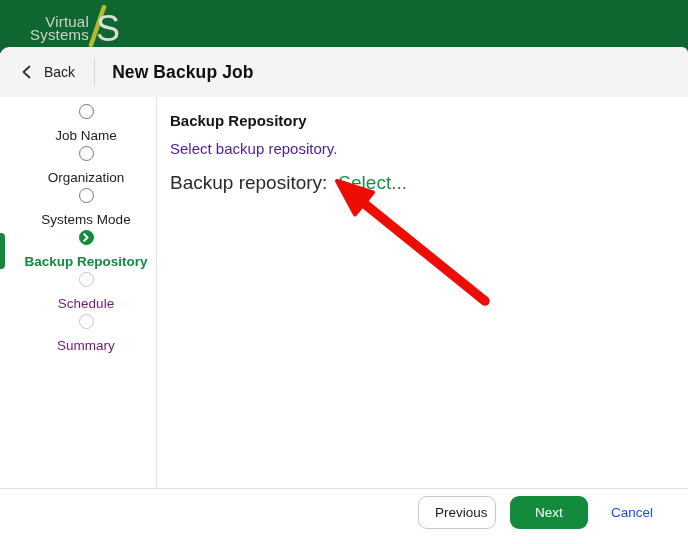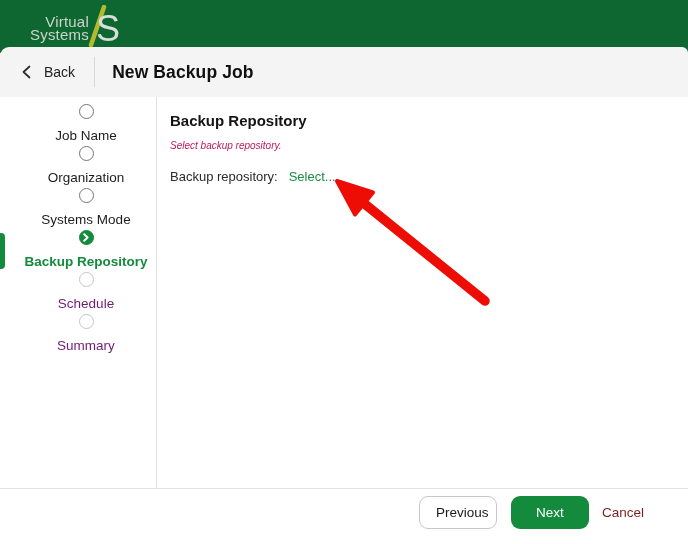--- a/index.html
+++ b/index.html
@@ -59,46 +59,46 @@
     display: flex; align-items: center; justify-content: center;
   }
   .step.active .dot { background: var(--accent-green, #148a3d); border-color: var(--accent-green, #148a3d); }
   .step.disabled .dot { border-color: #c6c6c6; }
   .step-label { font-size: 13.5px; color: #1d1d1d; }
   .step.active .step-label { color: var(--accent-green, #148a3d); font-weight: 600; }
   .step.disabled .step-label { color: #701a75; }
 
   .content { position: relative; flex: 1; background: #fff; padding: 15px 0 0 13px; }
   .content-heading { font-size: 15px; font-weight: 700; color: #141414; }
-  .content-subtitle { font-size: 10px; color: #be185d; margin-top: 11px; font-style: italic; }
+  .content-subtitle { font-size: 15px; color: #4c1d95; margin-top: 11px; }
   .field-block { margin-top: 16px; }
-  .field-row { display: flex; align-items: baseline; font-size: 13px; color: #2a2a2a; line-height: 19px; }
+  .field-row { display: flex; align-items: baseline; font-size: 19px; color: #2a2a2a; line-height: 19px; }
   .field-label { color: #2a2a2a; }
   .select-link {
     color: var(--link-green, #1b8c47); text-decoration: none; margin-left: 11px; cursor: pointer;
   }
 
   
   .footer {
     height: 48px; border-top: 1px solid #e1e3e1;
     display: flex; align-items: center; justify-content: flex-end;
-    padding-right: 38px; background: #fff;
+    padding-right: 29px; background: #fff;
   }
   .btn {
     font-family: inherit; font-size: 13.5px; cursor: pointer;
     height: 33px; border-radius: 9px; padding: 0 16px;
   }
   .btn-previous {
     width: 78px; background: #fff; border: 1px solid #c7c7c7; color: #1a1a1a;
   }
   .btn-next {
     width: 78px; background: var(--accent-green, #148a3d); border: none; color: #fff; margin-left: 14px;
   }
   .btn-cancel {
-    background: none; border: none; color: #7f1d1d; margin-left: 7px; padding: 0 6px;
+    background: none; border: none; color: #1d4ed8; margin-left: 17px; padding: 0 6px;
   }
 
   
   .arrow-overlay {
     position: absolute; left: 0; top: 0; width: 688px; height: 544px;
     pointer-events: none; z-index: 10;
   }
 </style>
 </head>
 <body>

